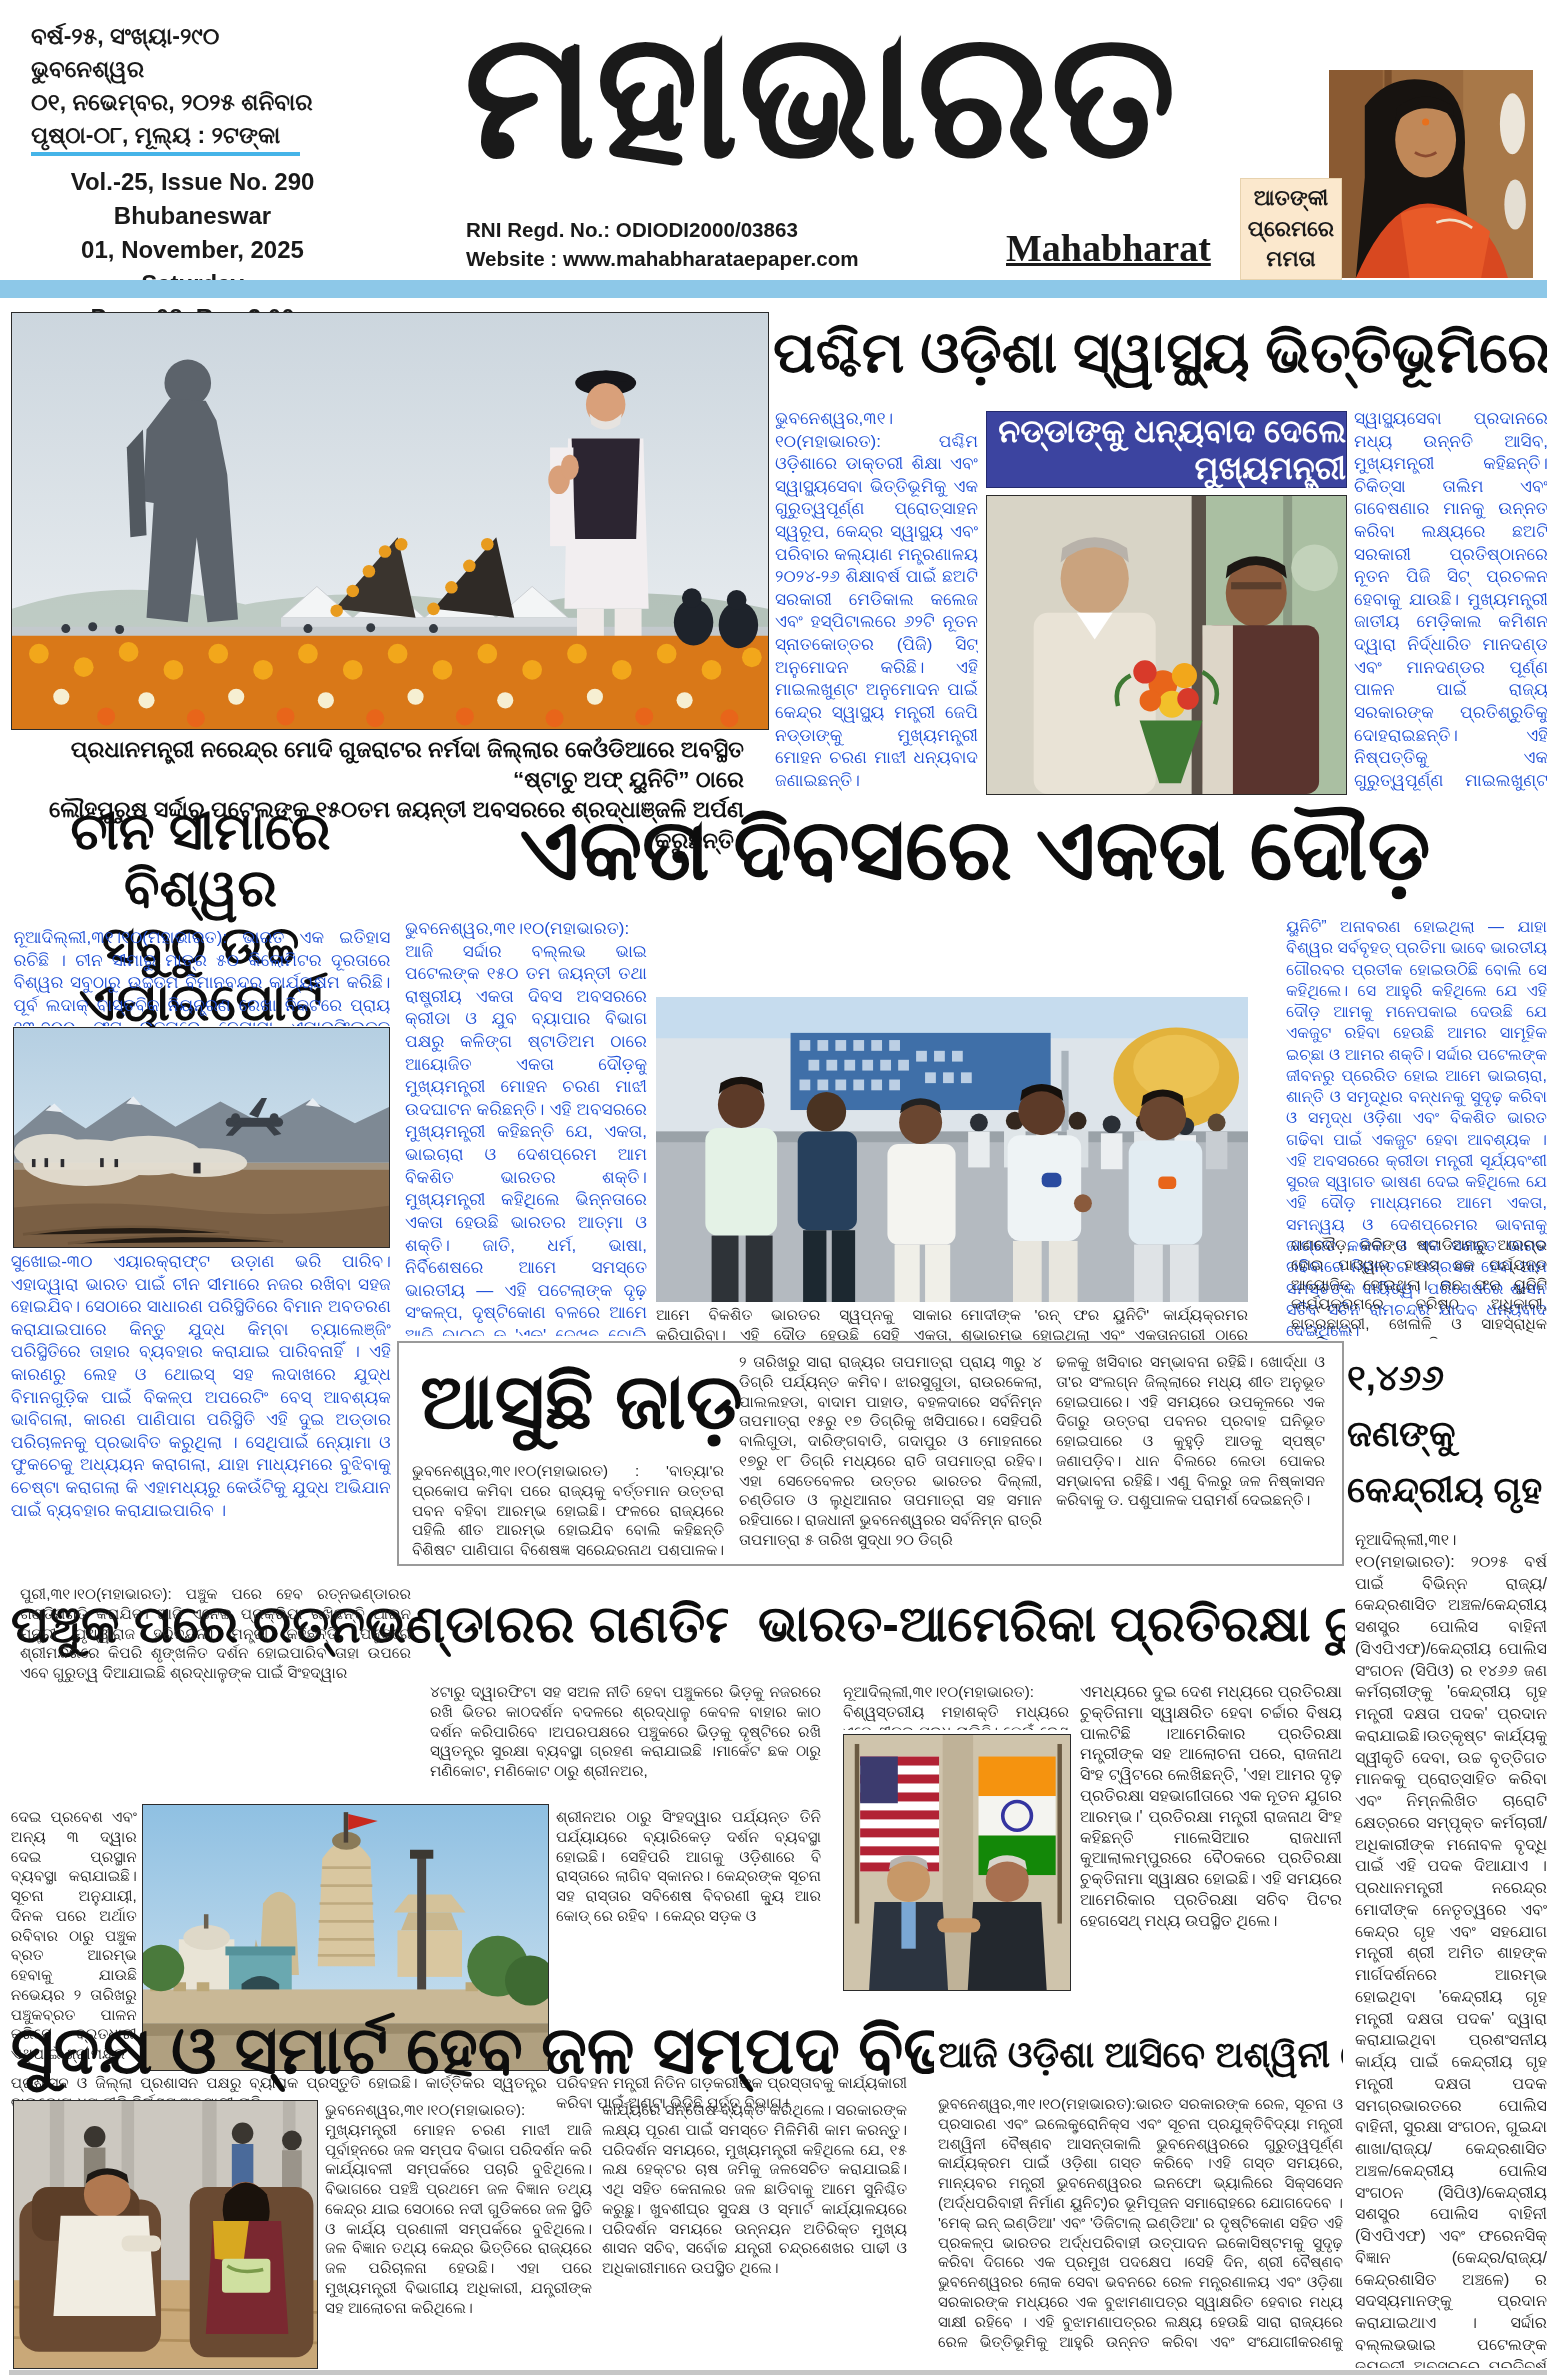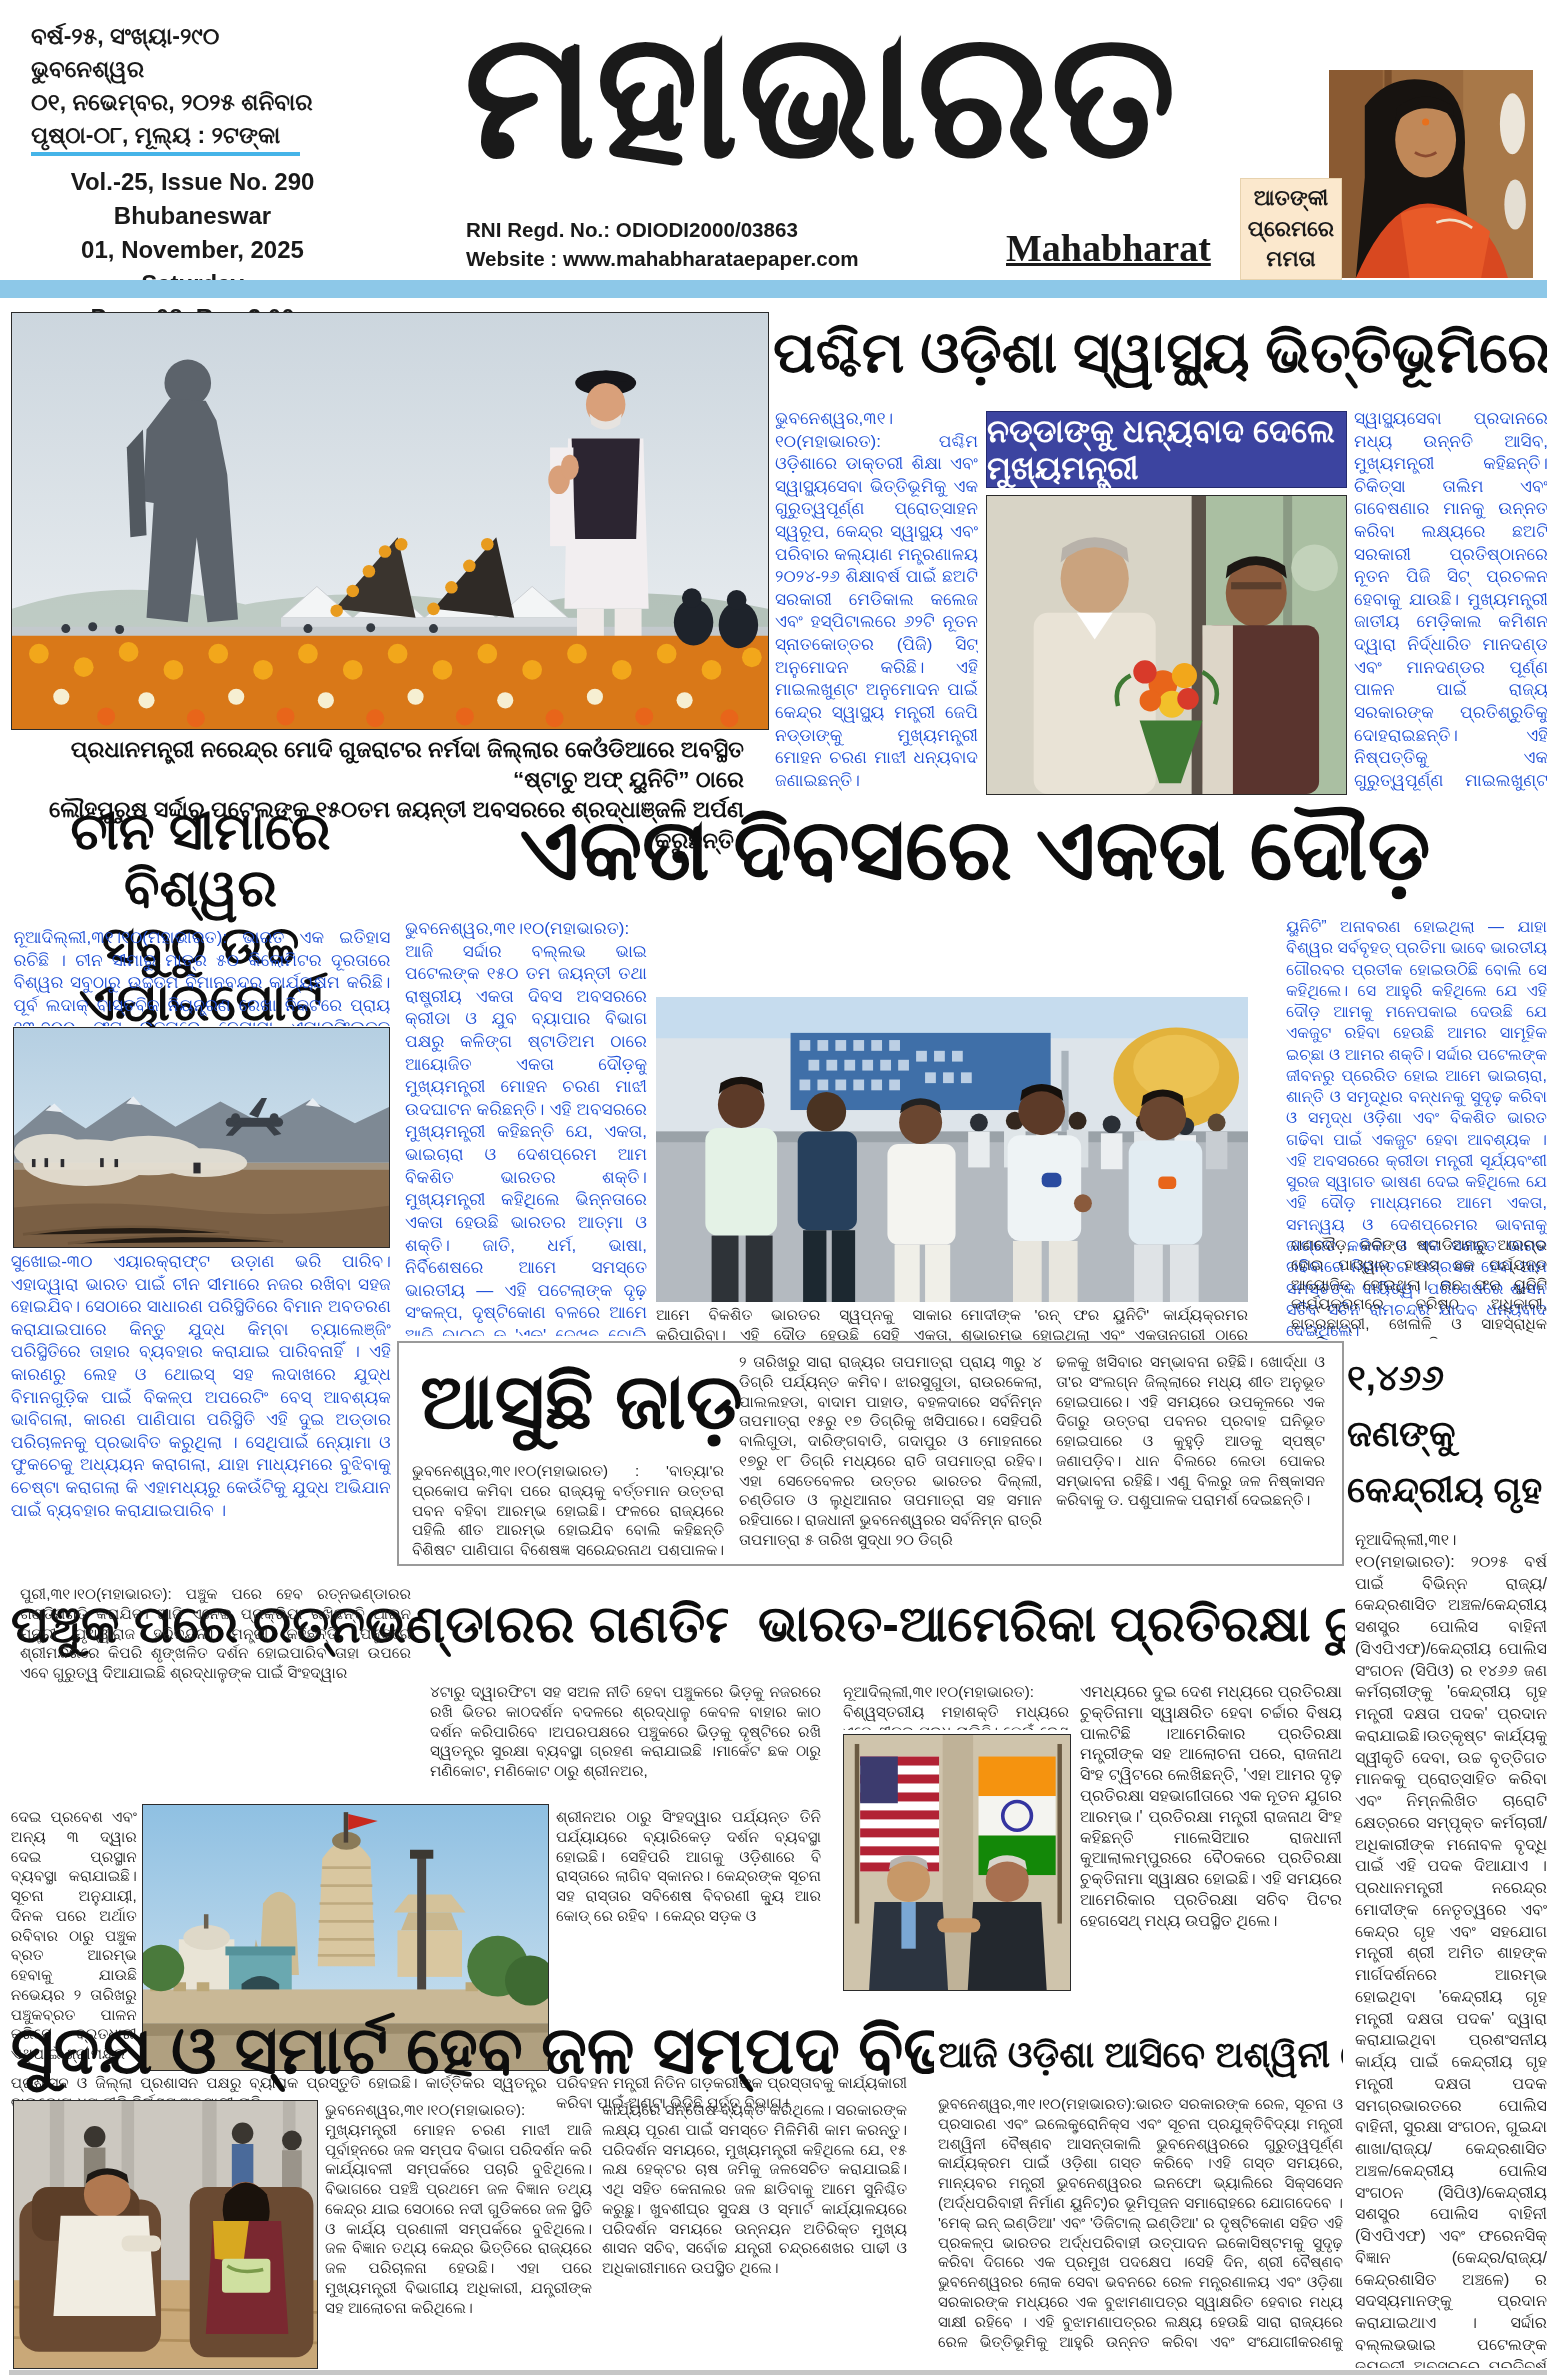--- a/index.html
+++ b/index.html
@@ -14,21 +14,21 @@
   .photo{border:1.8px solid #2b2b2b;overflow:hidden;background:#ddd;}
   .photo svg{display:block;width:100%;height:100%;}
   .noborder{border:none;}
   .masthead-odia div{font-size:23px;font-weight:bold;line-height:33px;}
   .masthead-eng div{font-size:24px;font-weight:bold;line-height:34px;font-family:"Liberation Sans",sans-serif;}
   .logo-title{font-size:176px;font-weight:900;line-height:1;text-align:center;
               text-shadow:2.7px 2.7px 0 #fff,-2.7px -2.7px 0 #fff,2.7px -2.7px 0 #fff,-2.7px 2.7px 0 #fff,0 0 1.8px #000;}
   .latin-logo{font-family:"Liberation Serif","DejaVu Serif",serif;font-size:38px;font-weight:bold;
               text-decoration:underline;margin-left:22px;}
   .subhead-box{background:#3c44a0;color:#fff;display:flex;align-items:center;justify-content:center;
-               font-weight:bold;font-size:32px;text-align:left;border:1.8px solid #242a6e;}
+               font-weight:bold;font-size:32px;text-align:right;border:1.8px solid #242a6e;}
   .cream-box{background:#fbe8cd;border:0.9px solid #e7d2ae;display:flex;flex-direction:column;
              align-items:center;justify-content:center;font-weight:bold;font-size:21.5px;line-height:30.5px;}
   .gray-box{border:2.7px solid #9a9a9a;background:#fff;}
   .rule-blue{background:#45b4e8;}
   .band-blue{background:#8dc8e8;}
   .caption{font-size:22.4px;font-weight:bold;line-height:1.35;text-align:right;color:#111;}
 </style>
 </head>
 <body>
 

